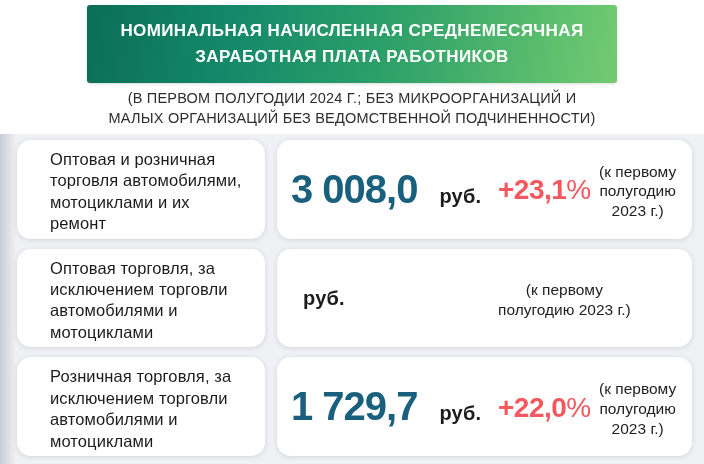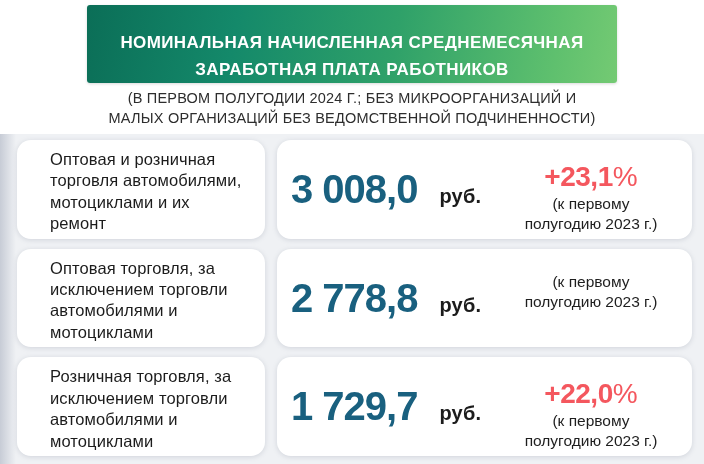--- a/index.html
+++ b/index.html
@@ -5,21 +5,21 @@
   html,body{margin:0;padding:0;background:#ffffff;}
   .stage{
     position:relative;width:704px;height:464px;overflow:hidden;
     background:#ffffff;font-family:"Liberation Sans",sans-serif;
     -webkit-font-smoothing:antialiased;
   }
   
   .banner{
     width:530px;height:78px;margin:5px auto 0;
     background:linear-gradient(100deg,#0b6e57 0%,#14896a 28%,#2fa169 58%,#5fc06e 88%,#74ca73 100%);
-    border-radius:3px;display:flex;align-items:flex-end;justify-content:center;
+    border-radius:3px;display:flex;align-items:center;justify-content:center;
     box-shadow:0 1px 3px rgba(0,0,0,.15);
   }
   .banner h1{
     margin:0;color:#ffffff;font-size:17px;font-weight:700;
     letter-spacing:.4px;text-align:center;line-height:1.55;white-space:pre-line;
   }
   .subtitle{
     margin:6px auto 0;width:600px;text-align:center;
     color:#2d2d2d;font-size:14.5px;line-height:1.35;font-weight:400;
     letter-spacing:.2px;white-space:pre-line;
@@ -58,22 +58,22 @@
     margin:auto 0;padding-left:6px;
   }
   .amount .value{
     font-size:40px;font-weight:800;color:#19607f;
     letter-spacing:-1px;white-space:nowrap;
   }
   .amount .unit{
     font-size:20px;font-weight:700;color:#1c1c1c;letter-spacing:.2px;padding-left:12px;
   }
   .change{
-    width:186px;display:flex;flex-direction:column;align-items:center;
-    padding-top:3px;flex:none;margin-top:15px;
+    width:186px;display:flex;flex-direction:row;align-items:center;
+    padding-top:3px;flex:none;
   }
   .percent{
     color:#f4575e;font-weight:800;font-size:28px;line-height:1.1;
     white-space:nowrap;letter-spacing:-.5px;
   }
   .percent .pct-sign{font-weight:400;letter-spacing:0;}
   .note{
     margin-top:1px;font-size:15.5px;line-height:1.28;color:#1e1e1e;
     text-align:center;white-space:pre-line;
   }
@@ -117,21 +117,20 @@
 
     <section class="row">
       <div class="card label-card">
         <p class="sector-label">Оптовая торговля, за
 исключением торговли
 автомобилями и
 мотоциклами</p>
       </div>
       <div class="card value-card">
         <div class="amount">
-          <span class="value">2 778,8</span>
           <span class="unit">руб.</span>
         </div>
         <div class="change">
           <div class="note">(к первому
 полугодию 2023 г.)</div>
         </div>
       </div>
     </section>
 
     <section class="row">

